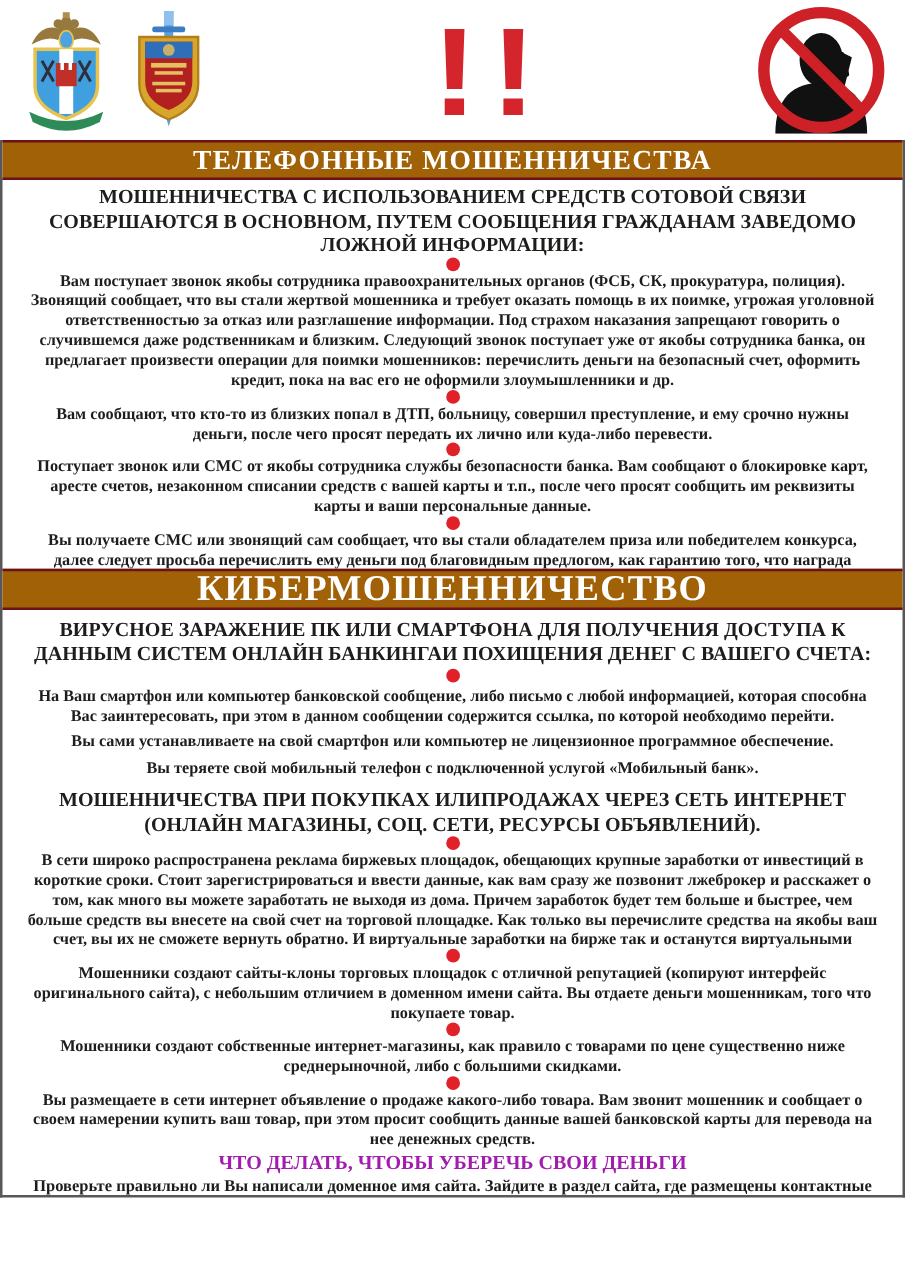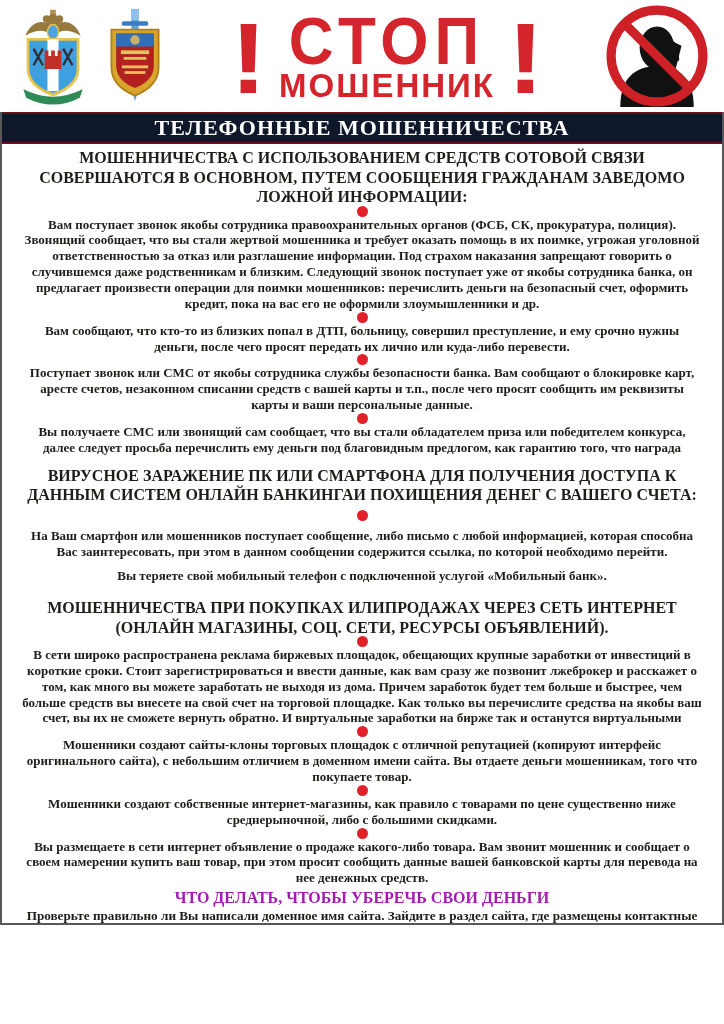--- a/index.html
+++ b/index.html
@@ -16,21 +16,21 @@
   .title-wrap { display:flex; align-items:center; gap:14px; color:#d4252c; }
   .excl {
     font-family:"Liberation Sans", sans-serif; font-weight:bold;
     font-size:100px; line-height:0.88; transform:scaleX(1.1);
   }
   .title-col { text-align:center; font-family:"Liberation Sans", sans-serif; font-weight:bold; }
   .t-stop { font-size:62px; line-height:0.9; letter-spacing:6px; transform:scaleY(1.08); }
   .t-sub  { font-size:33px; line-height:1.05; letter-spacing:2px; }
   .frame { border:2px solid #58585a; border-top:none; }
   .banner {
-    background:#0f172a; color:#fff; font-weight:bold; text-align:center;
+    background:#a16207; color:#fff; font-weight:bold; text-align:center;
     display:flex; align-items:center; justify-content:center;
     border-top:2px solid #6b1117; border-bottom:2px solid #6b1117;
     letter-spacing:1px;
   }
   .banner-1 { height:32px; font-size:22px; }
   .banner-2 { height:33px; font-size:29px; }
   .banner-3 { height:31px; font-size:25px; }
   .section { text-align:center; font-weight:bold; overflow:hidden; padding:2px 8px; }
   .sec-1 { height:311px;border-radius:32px; }
   .sec-2 { height:139px; }
@@ -76,24 +76,20 @@
         <rect x="20" y="46" width="30" height="4" fill="#e3c060"></rect>
         <rect x="23" y="53" width="24" height="3" fill="#e3c060"></rect>
         <rect x="21" y="62" width="28" height="3" fill="#e3c060"></rect>
         <rect x="24" y="68" width="22" height="3" fill="#e3c060"></rect>
       </svg>
     </span>
   </div>
 
   <div class="title-wrap">
     <span class="excl">!</span>
-    <span class="title-col">
-      <div class="t-stop">СТОП</div>
-      <div class="t-sub">МОШЕННИК</div>
-    </span>
     <span class="excl">!</span>
   </div>
 
   <span>
     <svg width="102" height="102" viewBox="0 0 100 100">
       <ellipse cx="50" cy="42" rx="17" ry="21" fill="#111111"></ellipse>
       <path d="M14,100 C14,72 28,60 50,60 C72,60 86,72 86,100 Z" fill="#111111"></path>
       <path d="M58,64 L66,36 L74,40 L67,68 Z" fill="#111111"></path>
       <rect x="62" y="36" width="8" height="20" rx="2" fill="#111111" transform="rotate(-14 66 46)"></rect>
       <circle cx="50" cy="50" r="45" fill="none" stroke="#ce2027" stroke-width="9"></circle>
@@ -113,25 +109,27 @@
       <div class="dot"></div>
       <div class="para">Вам сообщают, что кто-то из близких попал в ДТП, больницу, совершил преступление, и ему срочно нужны деньги, после чего просят передать их лично или куда-либо перевести.</div>
       <div class="dot"></div>
       <div class="para">Поступает звонок или СМС от якобы сотрудника службы безопасности банка. Вам сообщают о блокировке карт, аресте счетов, незаконном списании средств с вашей карты и т.п., после чего просят сообщить им реквизиты карты и ваши персональные данные.</div>
       <div class="dot"></div>
       <div class="para">Вы получаете СМС или звонящий сам сообщает, что вы стали обладателем приза или победителем конкурса, далее следует просьба перечислить ему деньги под благовидным предлогом, как гарантию того, что награда попадет именно к Вам.</div>
 
     </div>
   </div>
 
+  <div class="banner banner-2">КИБЕРМОШЕННИЧЕСТВО</div>
   <div class="section sec-2">
     <div class="seccol">
       <div class="intro">ВИРУСНОЕ ЗАРАЖЕНИЕ ПК ИЛИ СМАРТФОНА ДЛЯ ПОЛУЧЕНИЯ ДОСТУПА К ДАННЫМ СИСТЕМ ОНЛАЙН БАНКИНГАИ ПОХИЩЕНИЯ ДЕНЕГ С ВАШЕГО СЧЕТА:</div>
       <div class="dot"></div>
-      <div class="para">На Ваш смартфон или мошенников поступает сообщение, либо письмо с любой информацией, которая способна Вас заинтересовать, при этом в данном сообщении содержится ссылка, по которой необходимо перейти.</div>
+      <div class="para">На Ваш смартфон или компьютер банковской сообщение, либо письмо с любой информацией, которая способна Вас заинтересовать, при этом в данном сообщении содержится ссылка, по которой необходимо перейти.</div>
+      <div class="para">Вы сами устанавливаете на свой смартфон или компьютер не лицензионное программное обеспечение.</div>
       <div class="para">Вы теряете свой мобильный телефон с подключенной услугой «Мобильный банк».</div>
 
     </div>
   </div>
 
   <div class="section sec-3">
     <div class="seccol">
       <div class="intro">МОШЕННИЧЕСТВА ПРИ ПОКУПКАХ ИЛИПРОДАЖАХ ЧЕРЕЗ СЕТЬ ИНТЕРНЕТ (ОНЛАЙН МАГАЗИНЫ, СОЦ. СЕТИ, РЕСУРСЫ ОБЪЯВЛЕНИЙ).</div>
       <div class="dot"></div>
       <div class="para">В сети широко распространена реклама биржевых площадок, обещающих крупные заработки от инвестиций в короткие сроки. Стоит зарегистрироваться и ввести данные, как вам сразу же позвонит лжеброкер и расскажет о том, как много вы можете заработать не выходя из дома. Причем заработок будет тем больше и быстрее, чем больше средств вы внесете на свой счет на торговой площадке. Как только вы перечислите средства на якобы ваш счет, вы их не сможете вернуть обратно. И виртуальные заработки на бирже так и останутся виртуальными</div>

